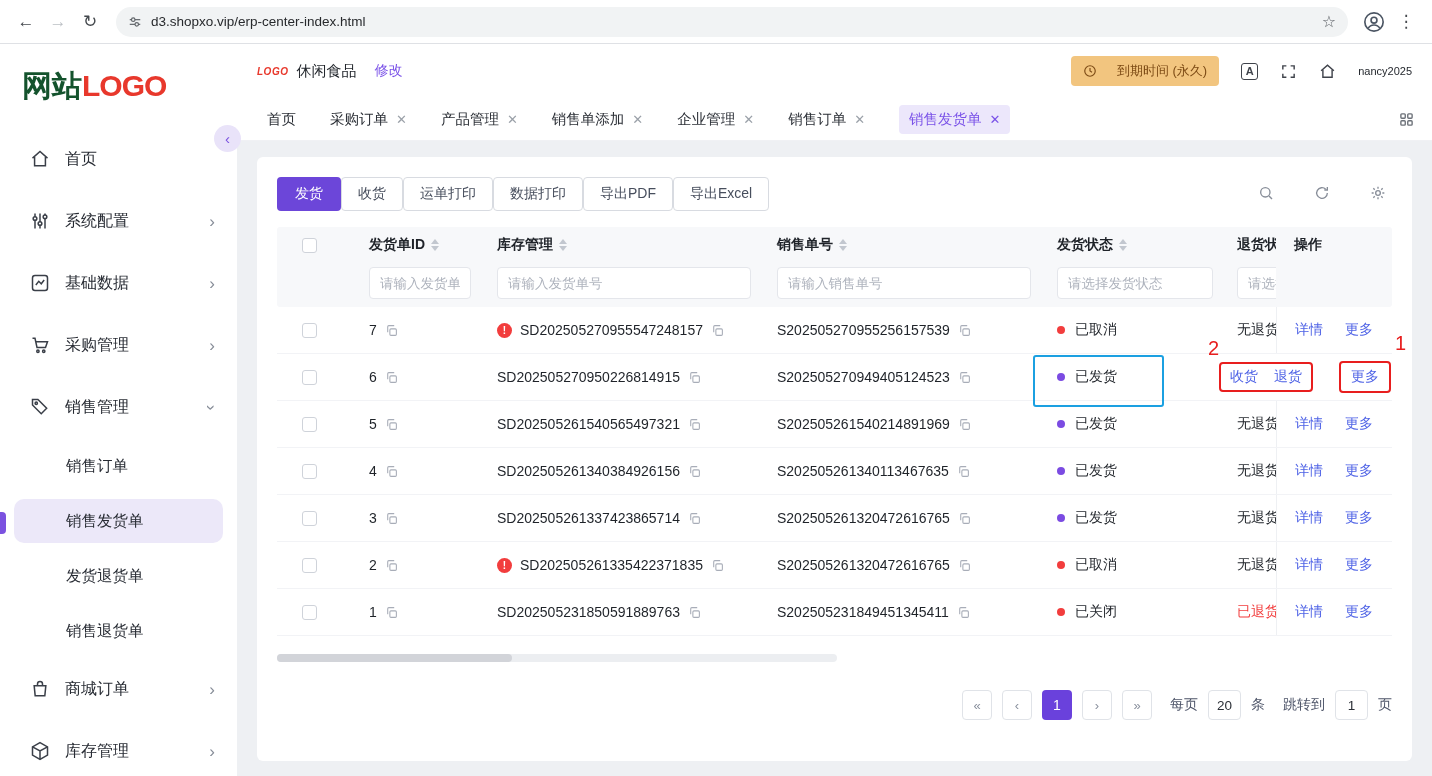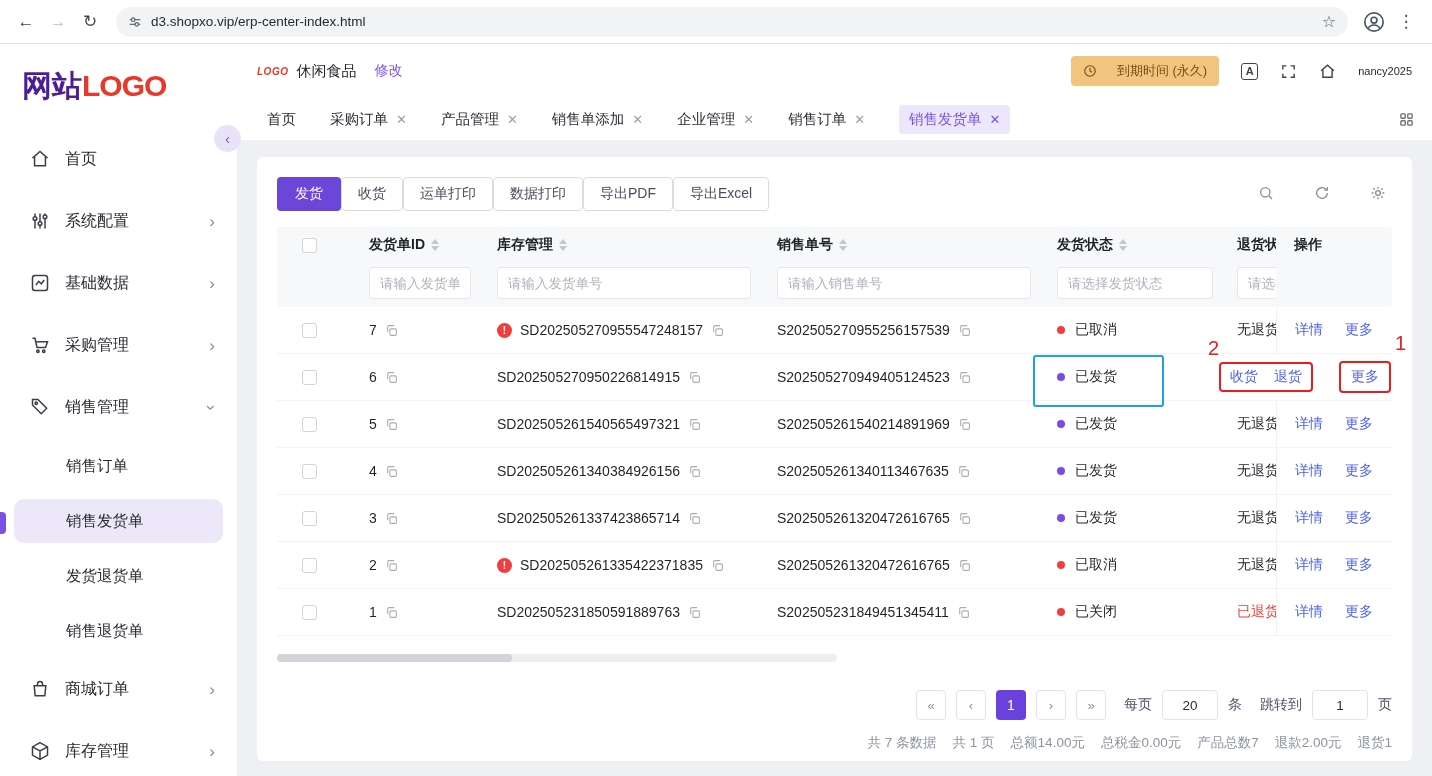--- a/index.html
+++ b/index.html
@@ -9,21 +9,21 @@
   .browser{height:44px;background:#fff;border-bottom:1px solid #dfe1e5;display:flex;align-items:center;padding:0 10px;}
   .bicon{width:32px;height:32px;display:flex;align-items:center;justify-content:center;font-size:17px;color:#45494e;border-radius:50%;flex-shrink:0;}
   .bicon.disabled{color:#bcc0c5;}
   .urlbar{flex:1;height:30px;background:#f1f3f4;border-radius:15px;display:flex;align-items:center;padding:0 6px 0 12px;margin:0 10px;gap:9px;min-width:0;}
   .url-text{flex:1;font-size:13.5px;color:#27292c;white-space:nowrap;overflow:hidden;}
   .star{font-size:16px;color:#5f6368;padding:0 6px;}
   
   .app{display:flex;height:732px;}
   .sidebar{width:237px;background:#fff;position:relative;flex-shrink:0;}
   .logo-row{padding:24px 0 0 22px;font-size:30px;display:flex;align-items:baseline;line-height:1.2;}
-  .logo-red{color:#4c1d95;font-weight:700;}
+  .logo-red{color:#14532d;font-weight:700;}
   .logo-bold{color:#e8382c;font-weight:900;letter-spacing:-1px;}
   .collapse-btn{position:absolute;right:-4px;top:81px;width:27px;height:27px;border-radius:50%;background:#e9e3f9;color:#7b52e0;
                 display:flex;align-items:center;justify-content:center;font-size:15px;z-index:6;}
   .menu{margin-top:30px;padding:0 14px;}
   .mitem{height:50px;display:flex;align-items:center;gap:15px;padding:0 8px 0 16px;font-size:16px;color:#272b33;margin-bottom:12px;border-radius:10px;}
   .micon{display:flex;align-items:center;}
   .chev{margin-left:auto;color:#878d98;font-size:17px;line-height:1;}
   .chev.down{transform:rotate(90deg);}
   .msub{height:44px;display:flex;align-items:center;padding-left:52px;font-size:15.5px;color:#272b33;margin-bottom:11px;border-radius:10px;}
   .msub.active{background:#ece8f9;}
@@ -92,21 +92,21 @@
   .num2{top:-26px;left:-13px;}
   .num1{top:-30px;right:-17px;}
   .anno-blue{position:absolute;left:2px;top:1px;width:131px;height:52px;border:2px solid #1ba0e1;border-radius:3px;z-index:2;}
   
   .hscroll{margin-top:18px;height:8px;width:560px;background:#eceef1;border-radius:4px;position:relative;}
   .hscroll .thumb{position:absolute;left:0;top:0;height:8px;width:235px;background:#d2d4d9;border-radius:4px;}
   .pagination{display:flex;align-items:center;justify-content:flex-end;gap:10px;margin-top:28px;color:#4e5569;font-size:14px;}
   .pbtn{width:30px;height:30px;border:1px solid #e0e3e8;border-radius:4px;background:#fff;color:#8a919e;
         display:flex;align-items:center;justify-content:center;font-size:13px;cursor:pointer;}
   .pbtn.active{background:#6a41dc;color:#fff;border:none;font-size:14px;}
-  .pbox{width:56px;height:30px;border:1px solid #e0e3e8;border-radius:4px;display:flex;align-items:center;justify-content:center;
+  .pbox{width:33px;height:30px;border:1px solid #e0e3e8;border-radius:4px;display:flex;align-items:center;justify-content:center;
         font-size:13.5px;color:#2b2f36;background:#fff;}
   .ptext{margin-left:8px;}
   .summary{display:flex;justify-content:flex-end;gap:16px;margin-top:14px;color:#8d93a0;font-size:13.5px;}
 </style>
 </head>
 <body>
 
 <div class="browser">
   <span class="bicon">←</span>
   <span class="bicon disabled">→</span>
@@ -716,25 +716,16 @@
           <span class="pbtn">›</span>
           <span class="pbtn">»</span>
           <span class="ptext">每页</span>
           <span class="pbox">20</span>
           <span>条</span>
           <span class="ptext">跳转到</span>
           <span class="pbox">1</span>
           <span>页</span>
         </div>
 
-        <div class="summary">
-          <span>共 7 条数据</span>
-          <span>共 1 页</span>
-          <span>总额14.00元</span>
-          <span>总税金0.00元</span>
-          <span>产品总数7</span>
-          <span>退款2.00元</span>
-          <span>退货1</span>
-        </div>
       </div>
     </div>
   </div>
 </div>
 
 </body></html>

